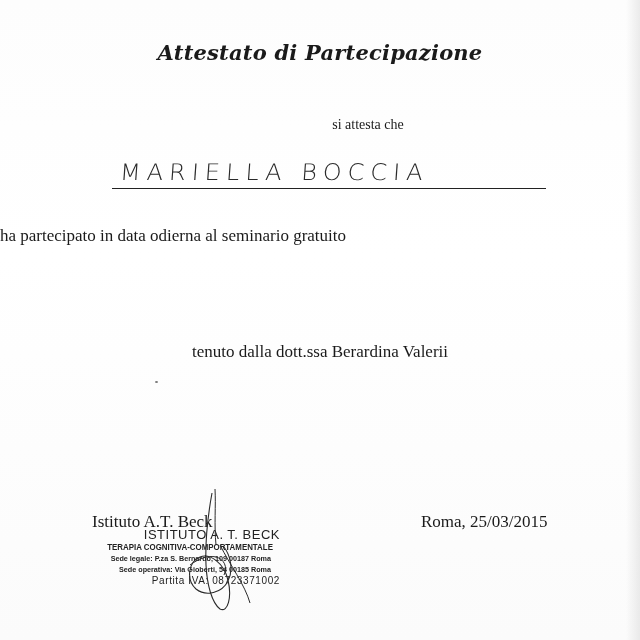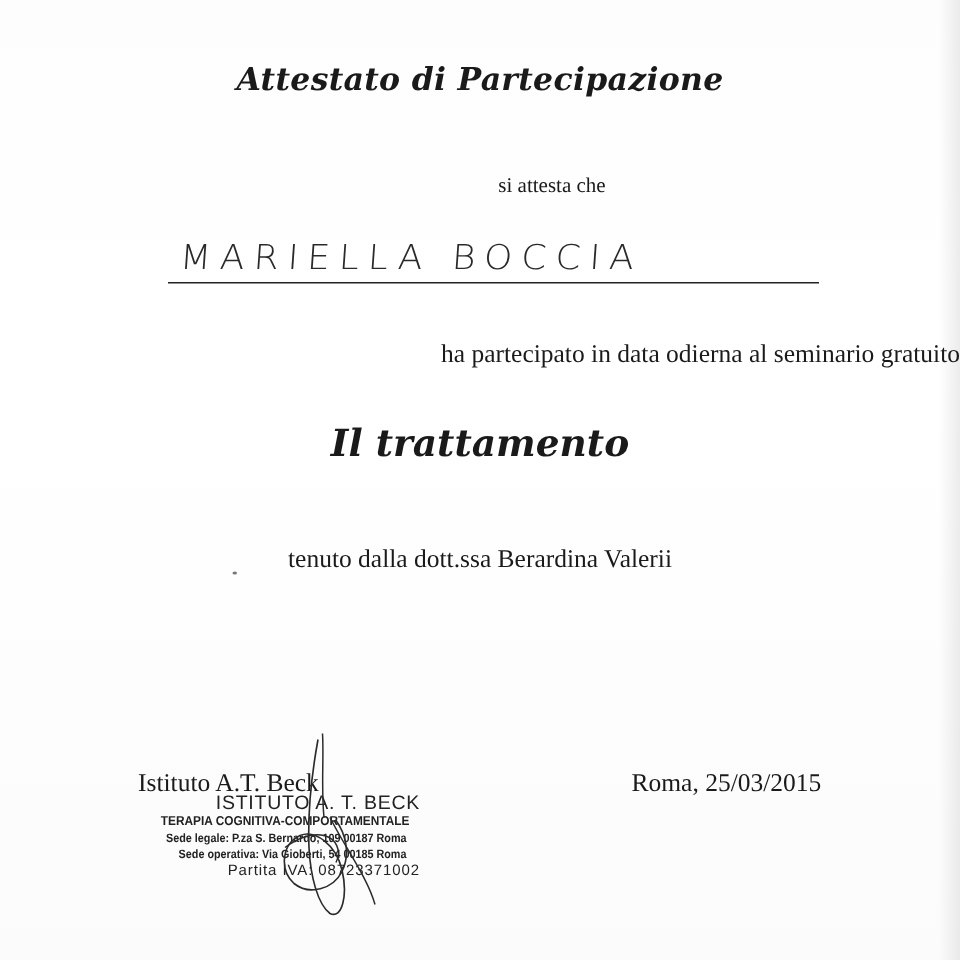--- a/index.html
+++ b/index.html
@@ -32,35 +32,35 @@
     left: 112px; top: 188px; width: 434px; height: 0;
     border-top: 1.6px solid #222;
   }
   .name {
     left: 120px; top: 158px;
     font-family: "DejaVu Sans", sans-serif; font-size: 24px; font-weight: 300;
     letter-spacing: 6px; color: #2a2a2a;
     transform: skewX(-4deg) scaleY(0.95);
   }
   .participated {
-    left: 0; width: 640px; top: 226px; text-align: right;
+    left: 0; width: 640px; top: 226px; text-align: left;
     font-family: "Liberation Serif", serif; font-size: 17px;
   }
   .seminar1 {
     left: 0; width: 640px; top: 281px; text-align: center;
     font-family: "DejaVu Serif", serif; font-style: italic; font-weight: bold;
     font-size: 25px;
   }
   .seminar2 {
     left: 0; width: 640px; top: 319px; text-align: center;
     font-family: "DejaVu Serif", serif; font-style: italic; font-weight: bold;
     font-size: 24px; letter-spacing: -0.6px;
   }
   .speaker {
-    left: 0; width: 640px; top: 363px; text-align: center;
+    left: 0; width: 640px; top: 342px; text-align: center;
     font-family: "Liberation Serif", serif; font-size: 17px;
   }
   .speck { left: 155px; top: 381px; width: 3px; height: 2px; background: #777; border-radius: 50%; }
   .istituto {
     left: 92px; top: 512px;
     font-family: "Liberation Serif", serif; font-size: 17px;
   }
   .date {
     left: 421px; top: 512px;
     font-family: "Liberation Serif", serif; font-size: 17px;
@@ -82,21 +82,20 @@
   <div class="edge-shadow"></div>
 
   <div class="abs title">Attestato di Partecipazione</div>
   <div class="abs attesta">si attesta che</div>
 
   <div class="abs name">MARIELLA BOCCIA</div>
   <div class="abs name-line"></div>
 
   <div class="abs participated">ha partecipato in data odierna al seminario gratuito</div>
 
-  <div class="abs seminar1">Il trattamento</div>
   <div class="abs speaker">tenuto dalla dott.ssa Berardina Valerii</div>
   <div class="abs speck"></div>
 
   <div class="abs istituto">Istituto A.T. Beck</div>
   <div class="abs date">Roma, 25/03/2015</div>
 
   <div class="abs stamp">
     <div class="s1">ISTITUTO A. T. BECK</div>
     <div class="s2">TERAPIA COGNITIVA-COMPORTAMENTALE</div>
     <div class="s3">Sede legale: P.za S. Bernardo, 109  00187 Roma</div>

